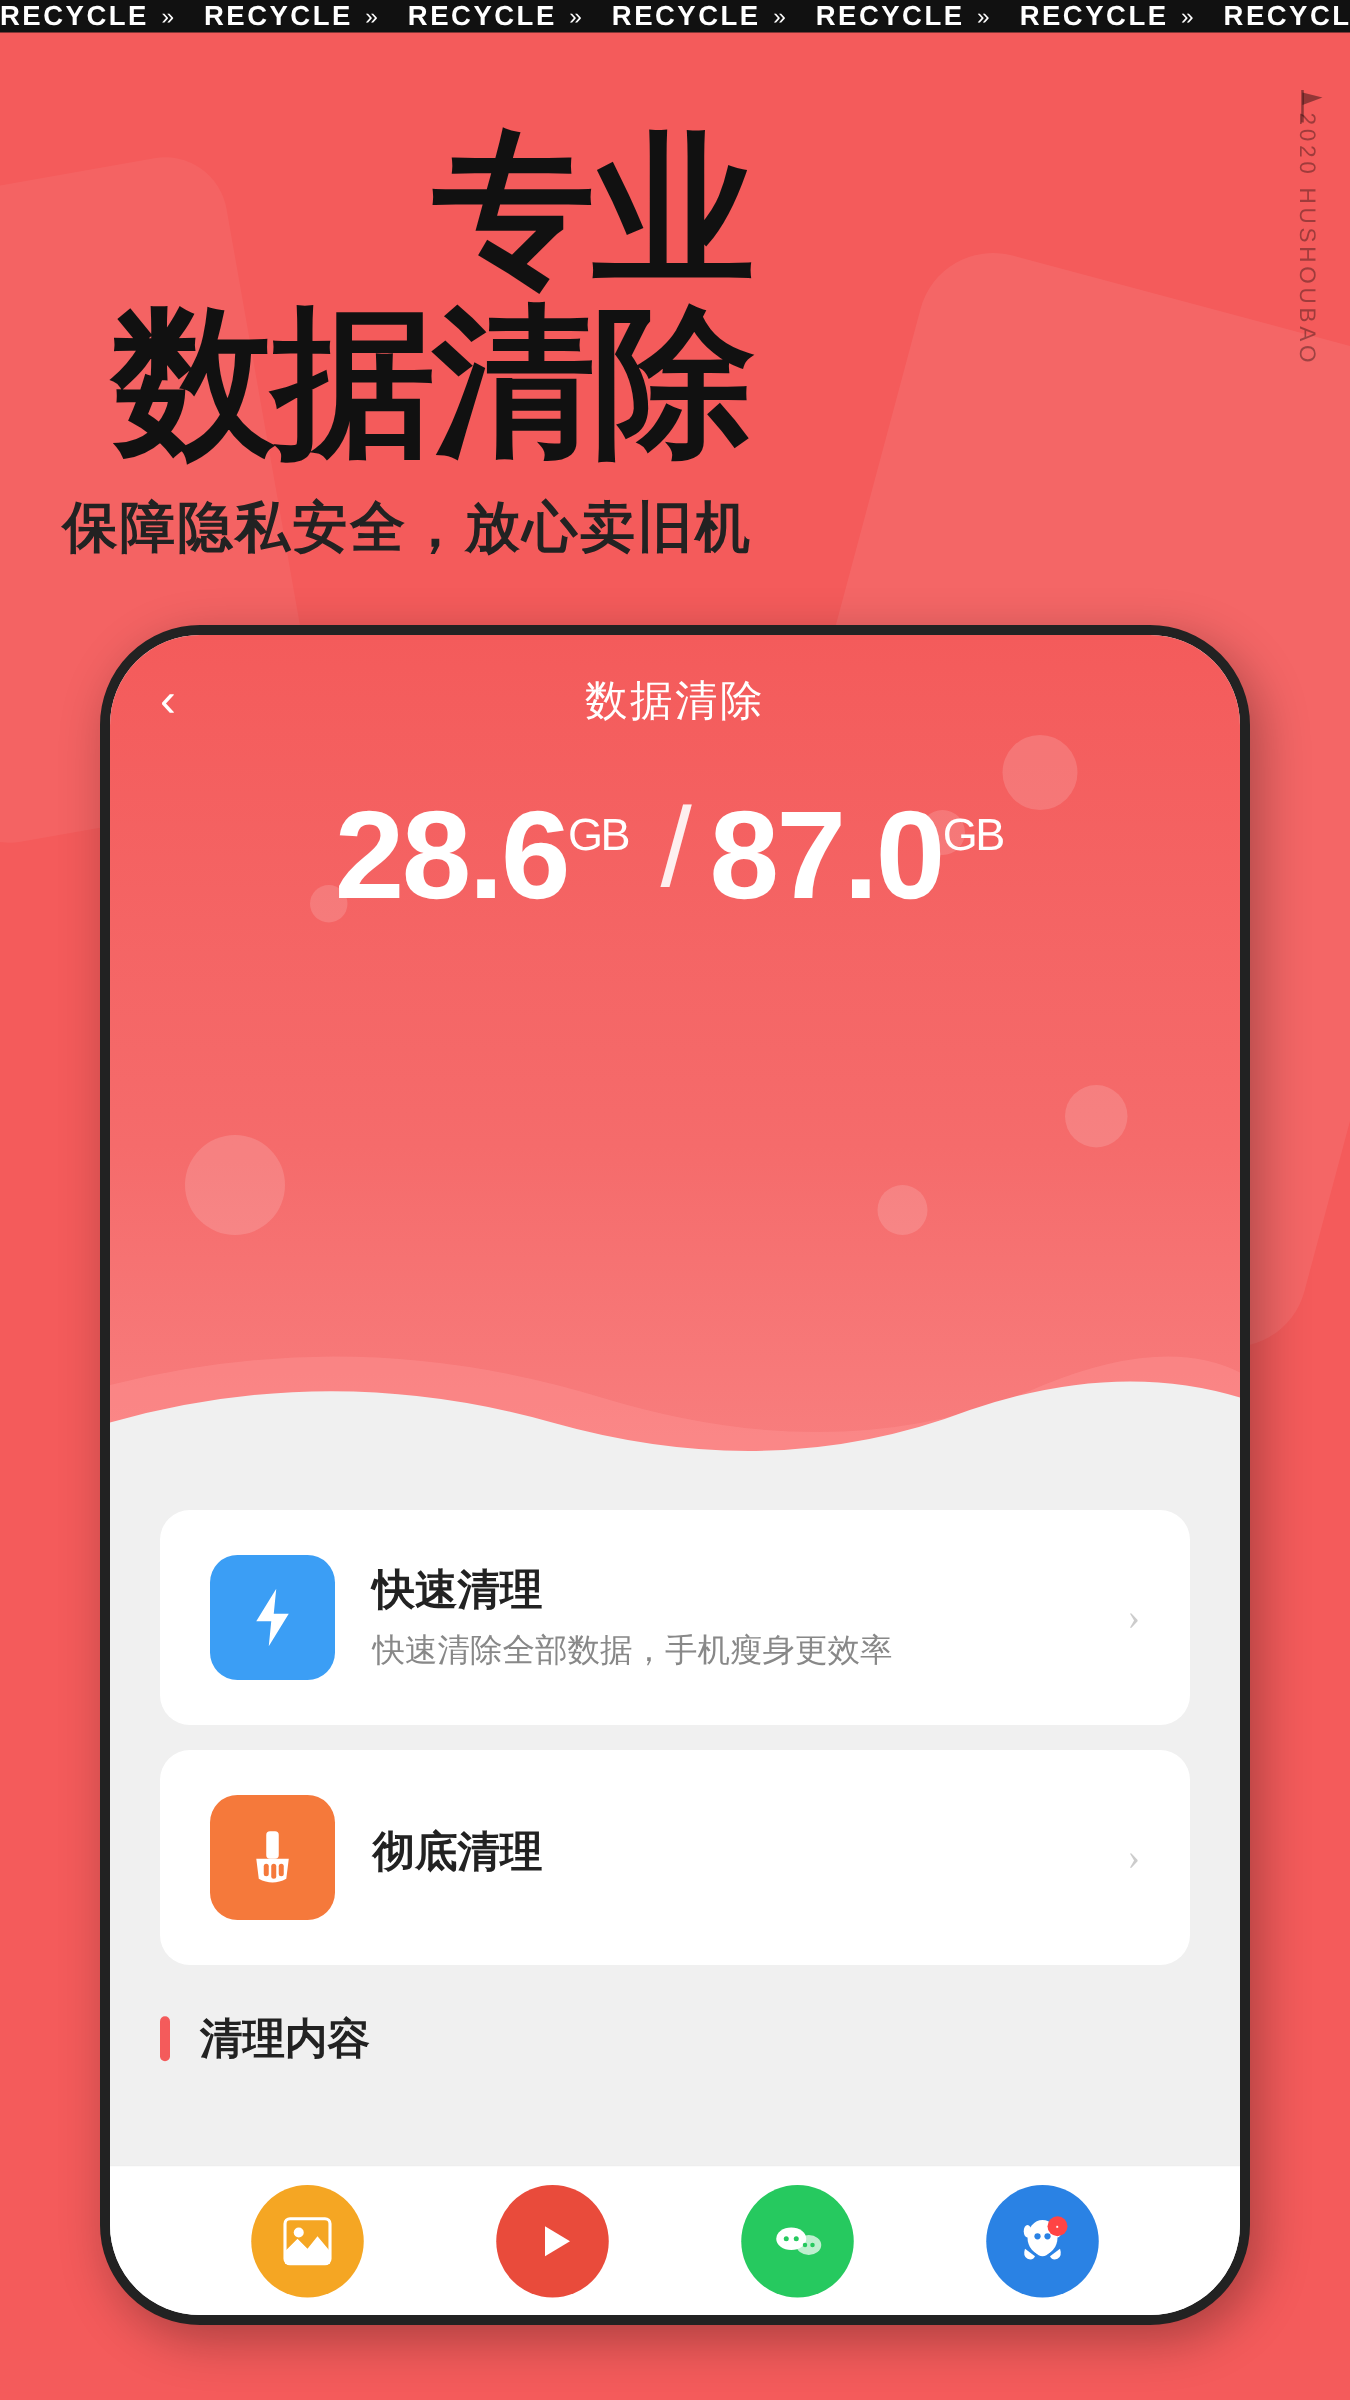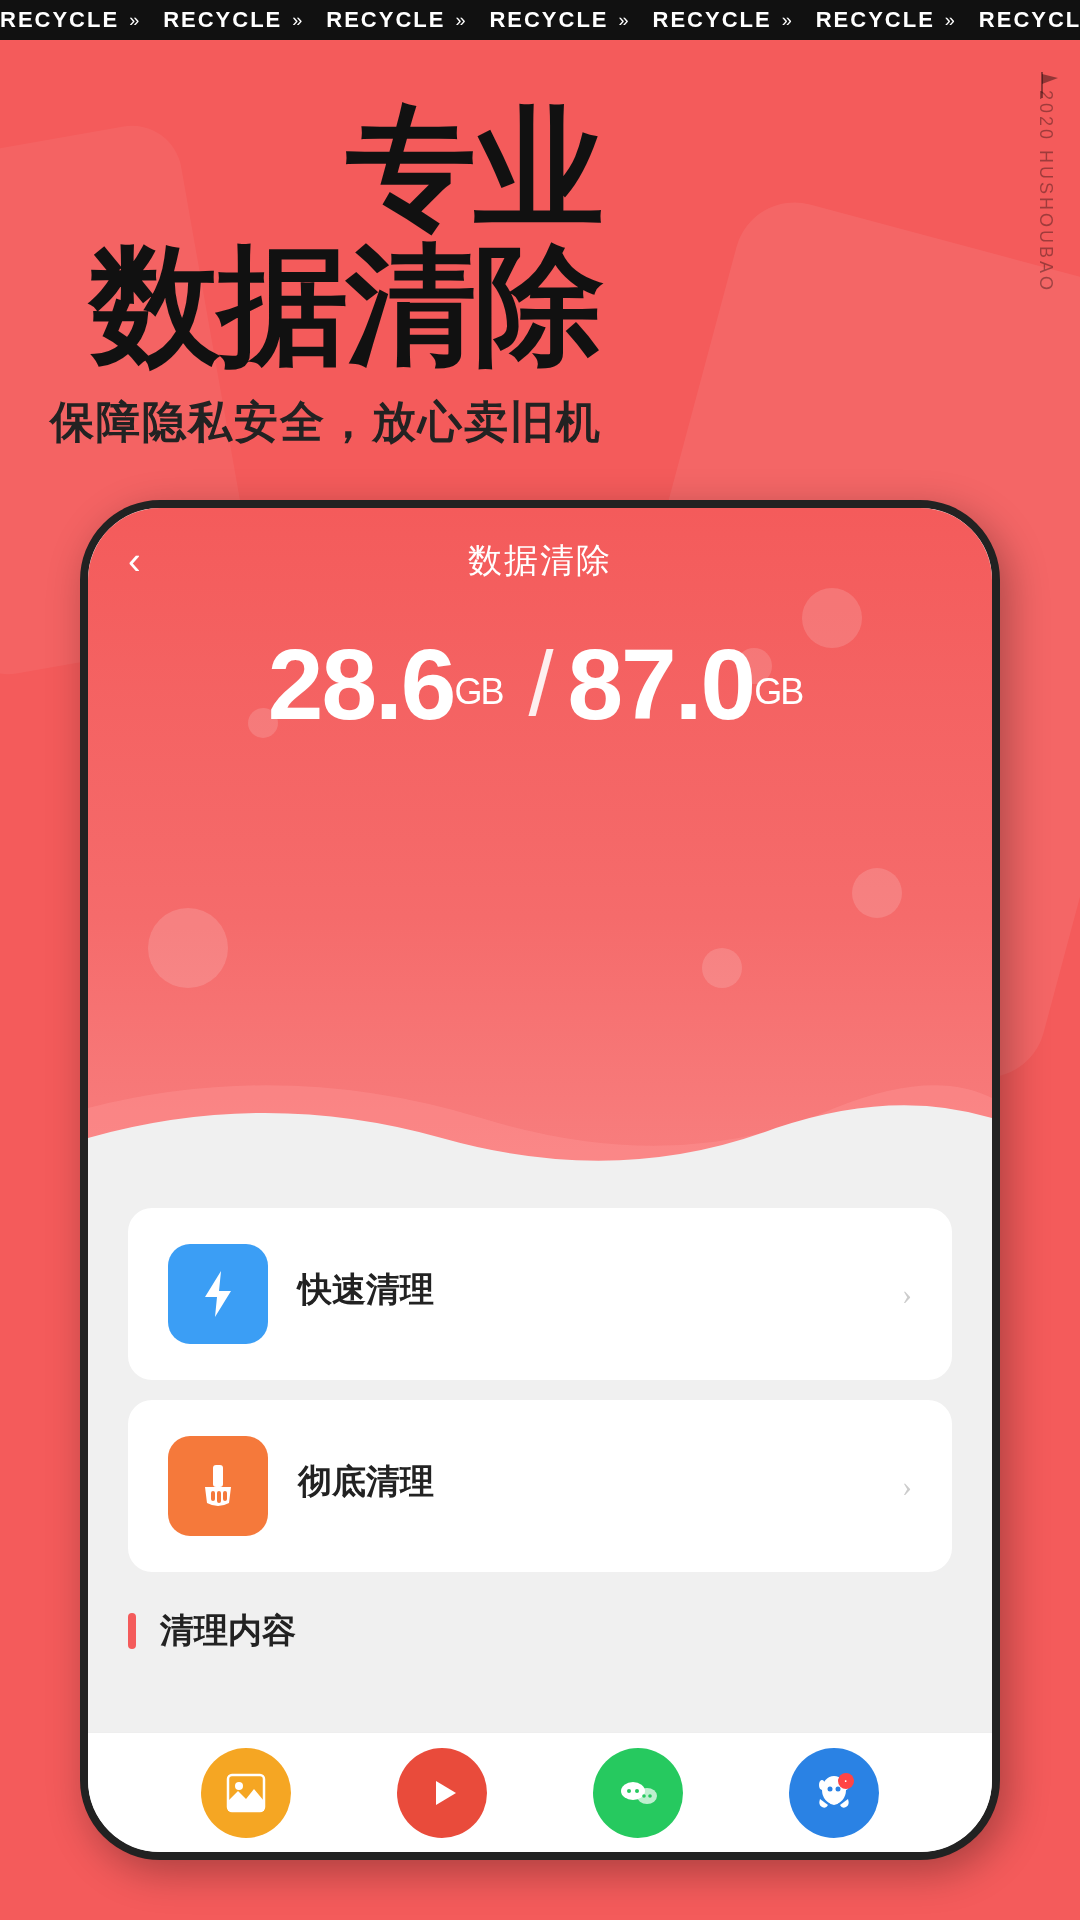--- a/index.html
+++ b/index.html
@@ -9,21 +9,21 @@
       height: 1920px;
       overflow: hidden;
       font-family: 'PingFang SC', 'Hiragino Sans GB', 'Microsoft YaHei', sans-serif;
       background-color: #f45b5b;
       position: relative;
     }
 
     
     .ticker-bar {
       width: 100%;
-      height: 40px;
+      height: 26px;
       background: #111;
       display: flex;
       align-items: center;
       overflow: hidden;
       position: relative;
       z-index: 10;
     }
     .ticker-content {
       display: flex;
       align-items: center;
@@ -197,21 +197,21 @@
       margin-top: 40px;
       padding: 0 40px;
     }
     .storage-text {
       color: white;
       font-size: 100px;
       font-weight: 700;
       line-height: 1;
       letter-spacing: -2px;
       display: flex;
-      align-items: center;
+      align-items: flex-start;
       justify-content: center;
       gap: 0;
     }
     .storage-main {
       font-size: 100px;
       font-weight: 700;
     }
     .storage-unit {
       font-size: 36px;
       font-weight: 500;
@@ -413,20 +413,21 @@
 
       <div class="option-card">
         <div class="option-icon option-icon-blue">
 
           <svg width="54" height="54" viewBox="0 0 54 54" fill="none">
             <polygon points="30,4 14,30 26,30 24,50 40,24 28,24" fill="white"></polygon>
           </svg>
         </div>
         <div class="option-text">
           <div class="option-title">快速清理</div>
+          <div class="option-desc">快速清除全部数据，手机瘦身更效率</div>
         </div>
         <div class="option-arrow">›</div>
       </div>
 
       <div class="option-card">
         <div class="option-icon option-icon-orange">
 
           <svg width="54" height="54" viewBox="0 0 54 54" fill="none">
             <rect x="22" y="6" width="10" height="22" rx="3" fill="white"></rect>
             <path d="M14,28 L40,28 L38,44 Q27,50 16,44 Z" fill="white"></path>

